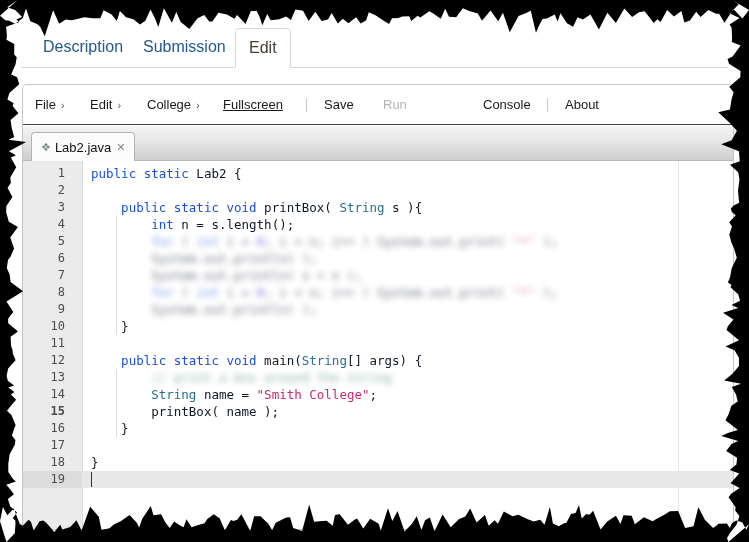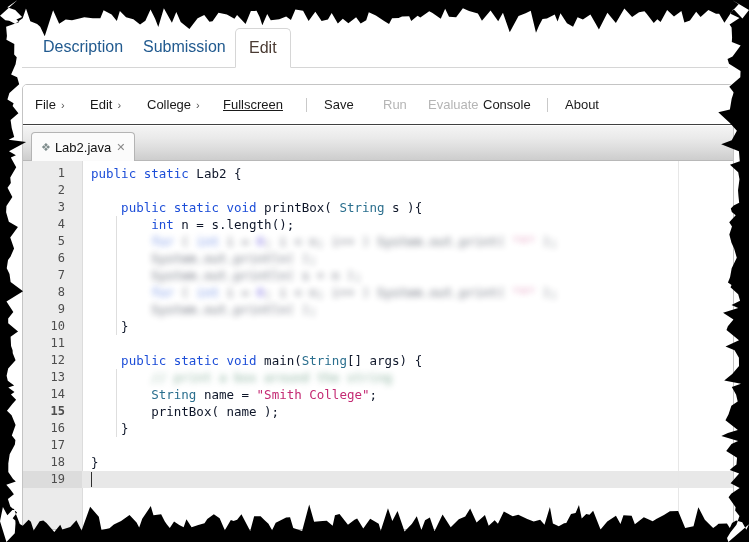--- a/index.html
+++ b/index.html
@@ -220,21 +220,20 @@
 
     <div class="editor-panel">
 
       <div class="menubar" id="menubar">
           <div class="menuitem" style="left: 12px;"><span>File</span><span class="caret">›</span></div>
           <div class="menuitem" style="left: 67px;"><span>Edit</span><span class="caret">›</span></div>
           <div class="menuitem" style="left: 124px;"><span>College</span><span class="caret">›</span></div>
           <div class="menuitem" style="left: 200px; text-decoration: underline;"><span>Fullscreen</span></div>
           <div class="menuitem" style="left: 301px;"><span>Save</span></div>
           <div class="menuitem disabled" style="left: 360px;"><span>Run</span></div>
-          <div class="menuitem disabled" style="left: 405px;"><span>Evaluate</span></div>
           <div class="menuitem" style="left: 460px;"><span>Console</span></div>
           <div class="menuitem" style="left: 542px;"><span>About</span></div>
           <div class="menusep" style="left: 283px;"></div>
           <div class="menusep" style="left: 524px;"></div>
         </div>
 
       <div class="filetabstrip">
         <div class="filetab">
           <span class="ft-dot">❖</span><span>Lab2.java</span><span class="ft-close">✕</span>
         </div>

